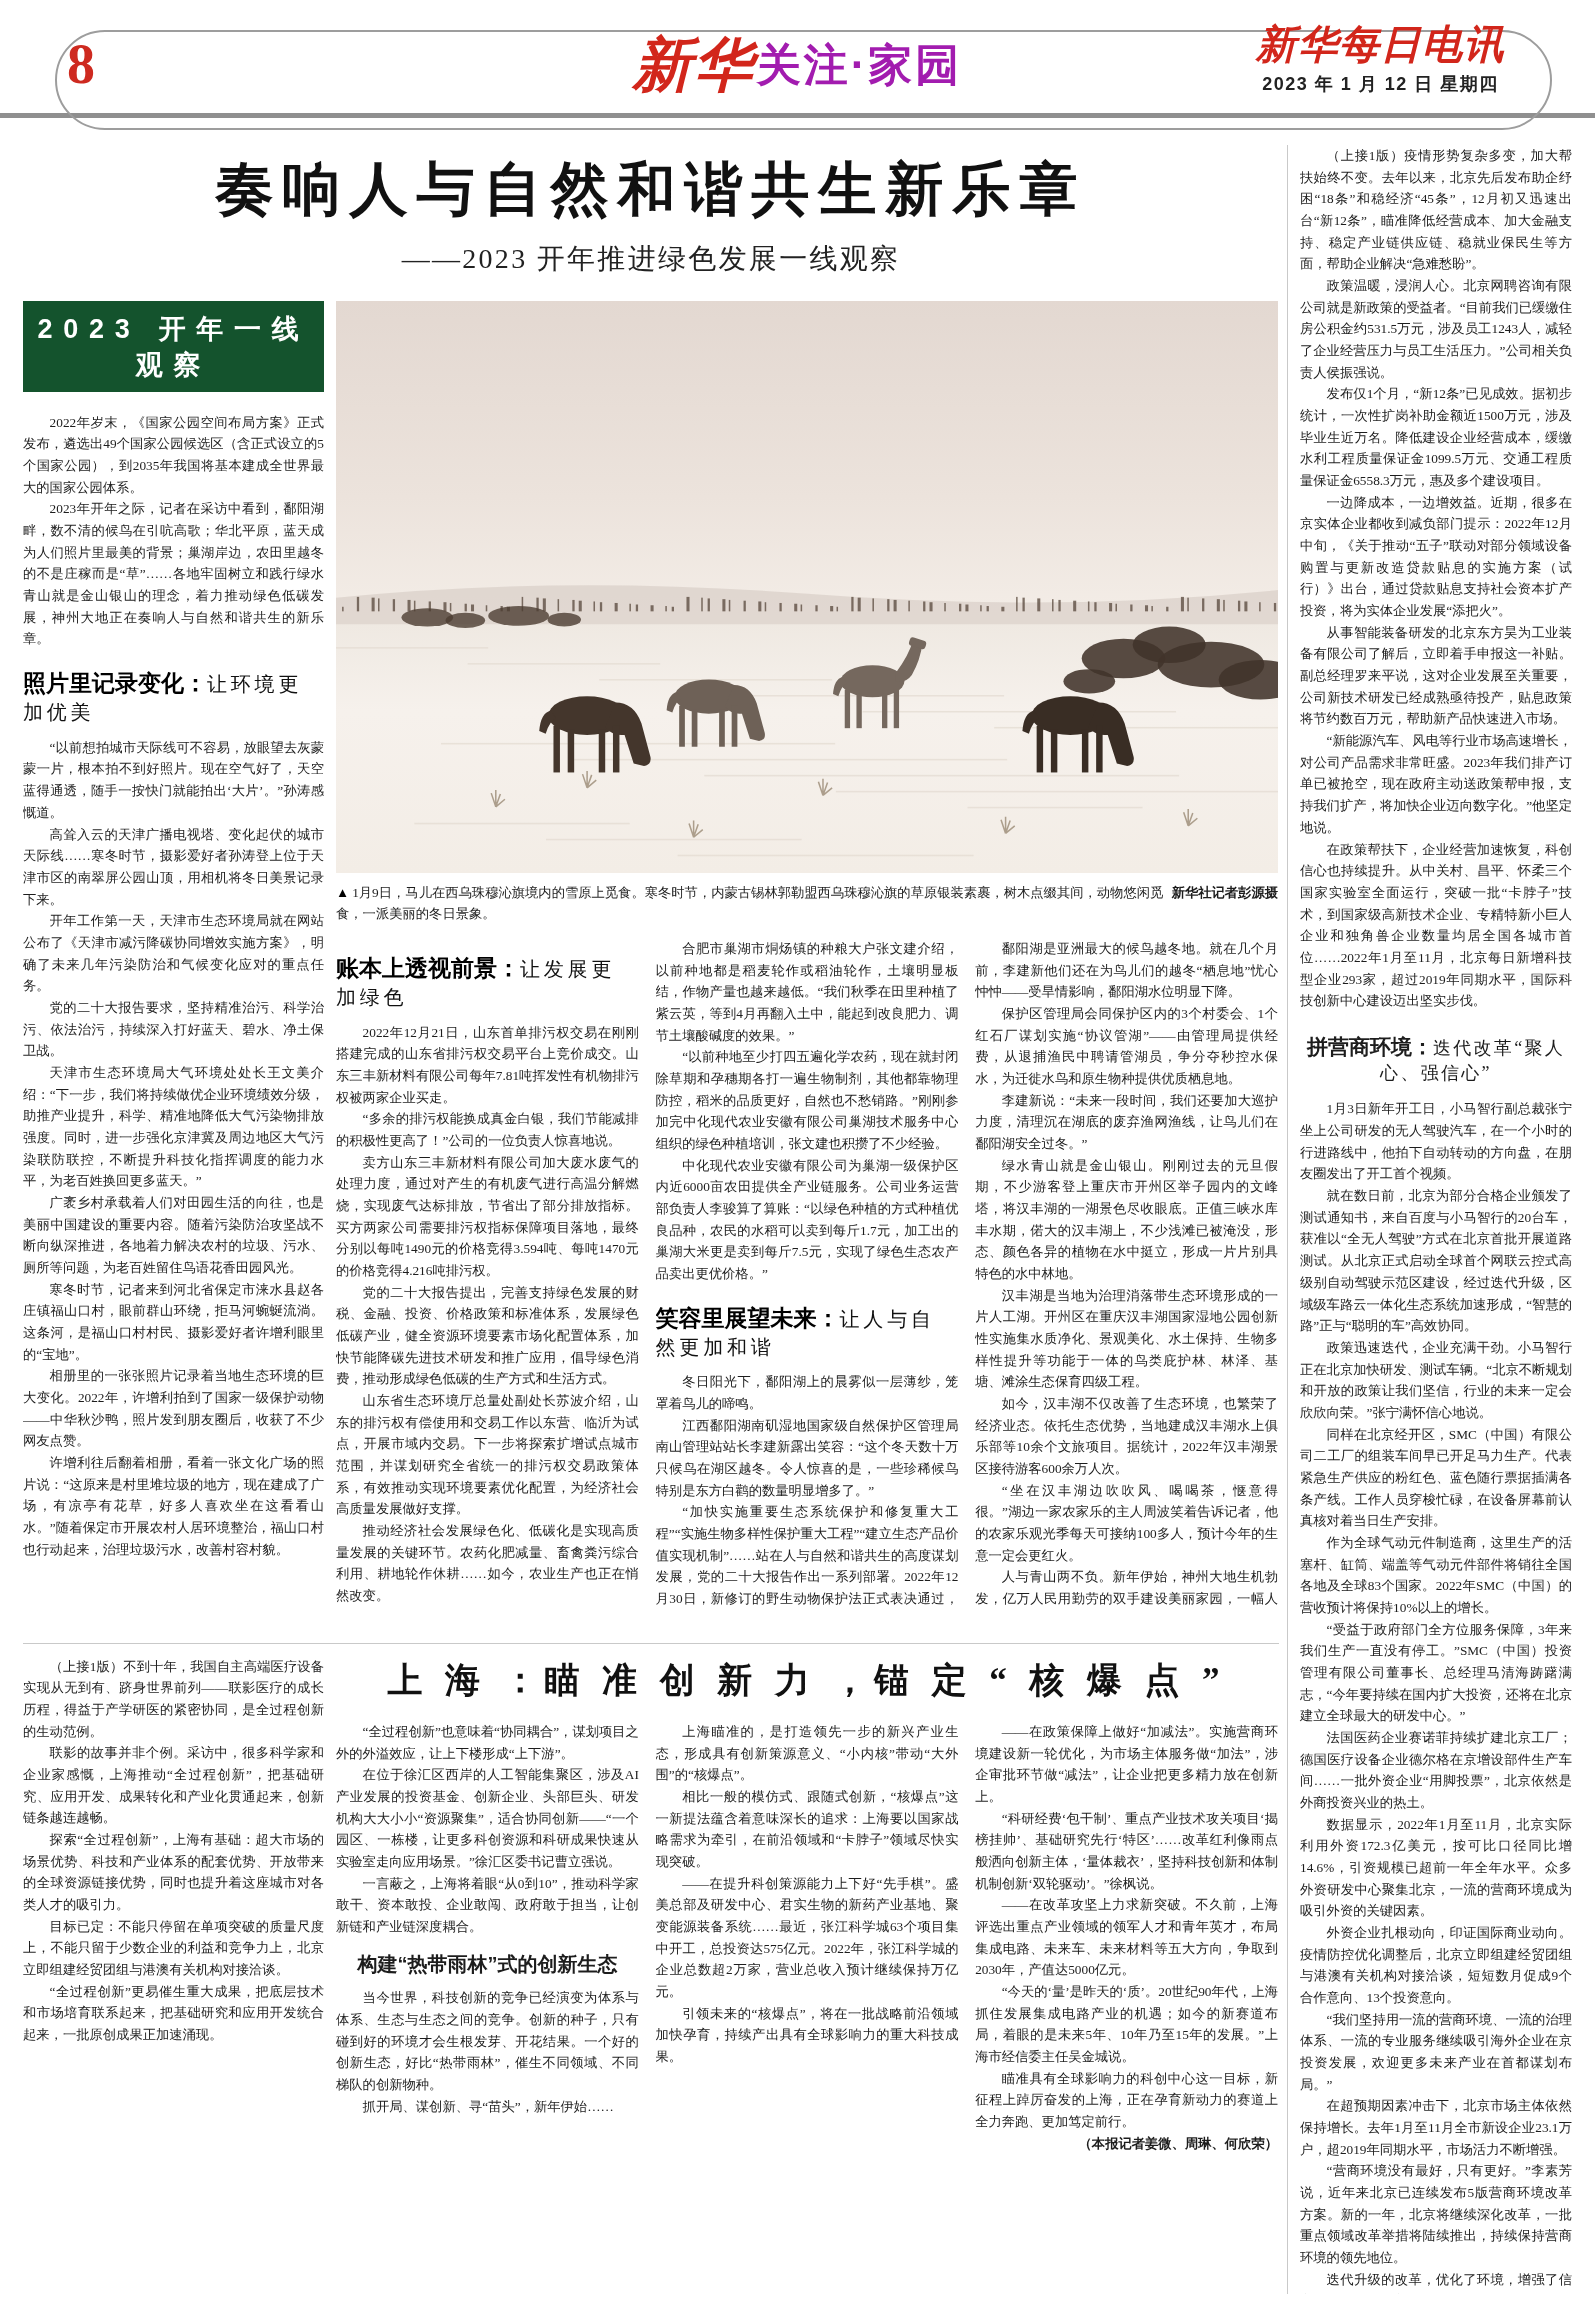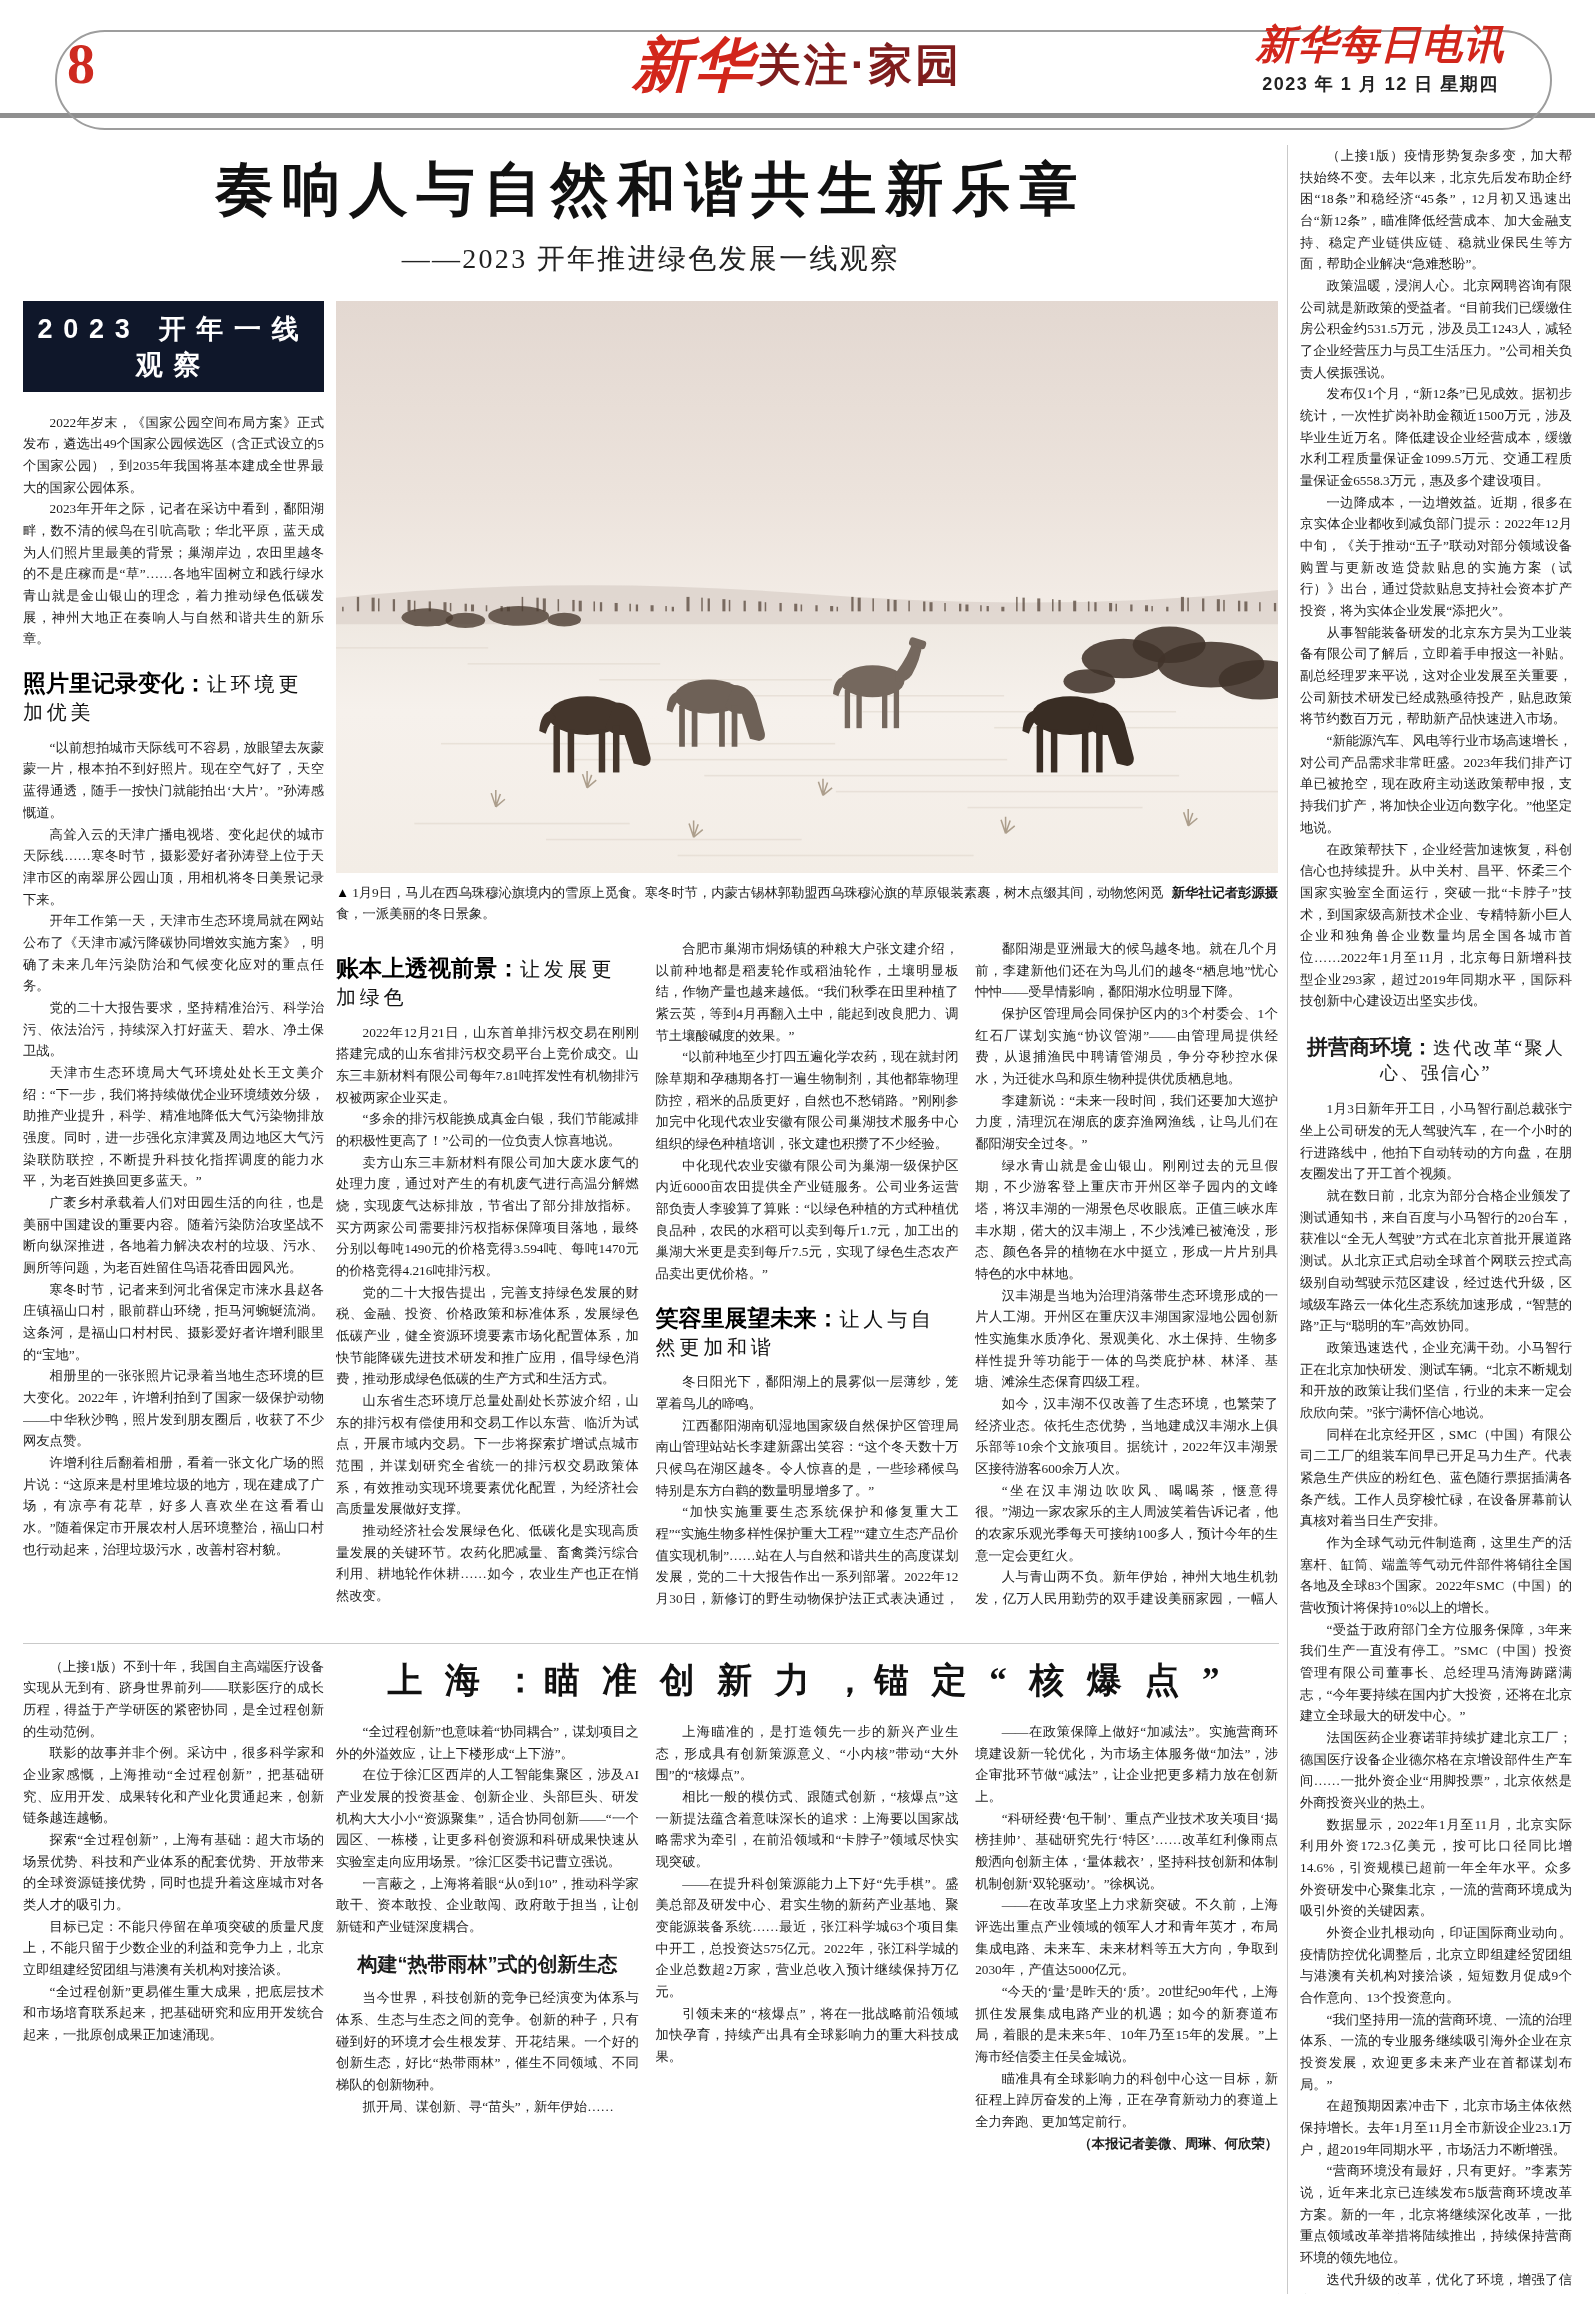--- a/index.html
+++ b/index.html
@@ -11,37 +11,37 @@
   .capsule{position:absolute;top:30px;left:55px;right:43px;height:96px;
            border:2.3px solid #9d9d9d;border-radius:53px;background:transparent;z-index:2;}
   .pageno{position:absolute;top:32px;left:67px;font-family:"Liberation Serif",serif;
           font-weight:bold;font-size:56px;color:#ce2a20;z-index:3;}
   .section-logo{position:absolute;top:26px;left:50%;transform:translateX(-50%);
                 white-space:nowrap;z-index:3;}
   .script-red{font-family:"Liberation Serif",serif;font-style:italic;font-weight:bold;
               color:#d2261b;letter-spacing:1.5px;}
   .section-logo .script-red{font-size:59px;vertical-align:-4.6px;}
   .section-logo .sec-title{font-family:"Liberation Sans",sans-serif;font-weight:bold;
-              font-size:44px;color:#7f1d1d;letter-spacing:3px;}
+              font-size:44px;color:#a21caf;letter-spacing:3px;}
   .paper-logo{position:absolute;top:23px;right:90px;text-align:center;z-index:3;}
   .paper-logo .script-red{font-size:40px;display:block;line-height:1.1;}
   .paper-logo .date{font-family:"Liberation Sans",sans-serif;font-weight:bold;
                     font-size:18px;color:#222;letter-spacing:1.5px;margin-top:4.6px;display:block;}
   
   .content{position:absolute;top:145px;left:23px;right:23px;bottom:13.7px;
            display:grid;grid-template-columns:1256px 1fr;column-gap:8px;}
   
   .para{margin:0;text-indent:2em;font-size:13.3px;line-height:1.63;text-align:justify;}
   
   .feature h1{margin:6px 0 10.7px;text-align:center;font-size:58px;font-weight:bold;
               letter-spacing:9px;color:#111;}
   .feature .deck{text-align:center;font-size:28px;letter-spacing:2.3px;margin:0 0 23px;color:#222;}
   .feature-body{display:grid;grid-template-columns:301px 942px;column-gap:12px;}
   .col1{height:1330px;overflow:hidden;}
-  .tag{background:#0f172a;color:#fff;font-family:"Liberation Sans",sans-serif;font-weight:bold;
+  .tag{background:#14532d;color:#fff;font-family:"Liberation Sans",sans-serif;font-weight:bold;
        font-size:27px;letter-spacing:10.7px;text-align:center;padding:10px 0 9px;margin-bottom:20px;}
   .sec-head{margin:18px 0 10.7px;text-indent:0;line-height:1.35;}
   .sec-head .b{font-family:"Liberation Sans",sans-serif;font-weight:bold;font-size:23px;color:#000;}
   .sec-head .l{font-size:20px;letter-spacing:3.8px;color:#111;}
   
   .photo{position:relative;width:100%;height:572px;overflow:hidden;}
   .photo svg{display:block;width:100%;height:100%;}
   .caption{margin-top:9px;font-size:13.3px;line-height:1.6;overflow:hidden;}
   .caption .tri{color:#000;margin-right:3px;}
   .caption .credit{float:right;font-family:"Liberation Sans",sans-serif;font-weight:bold;}

